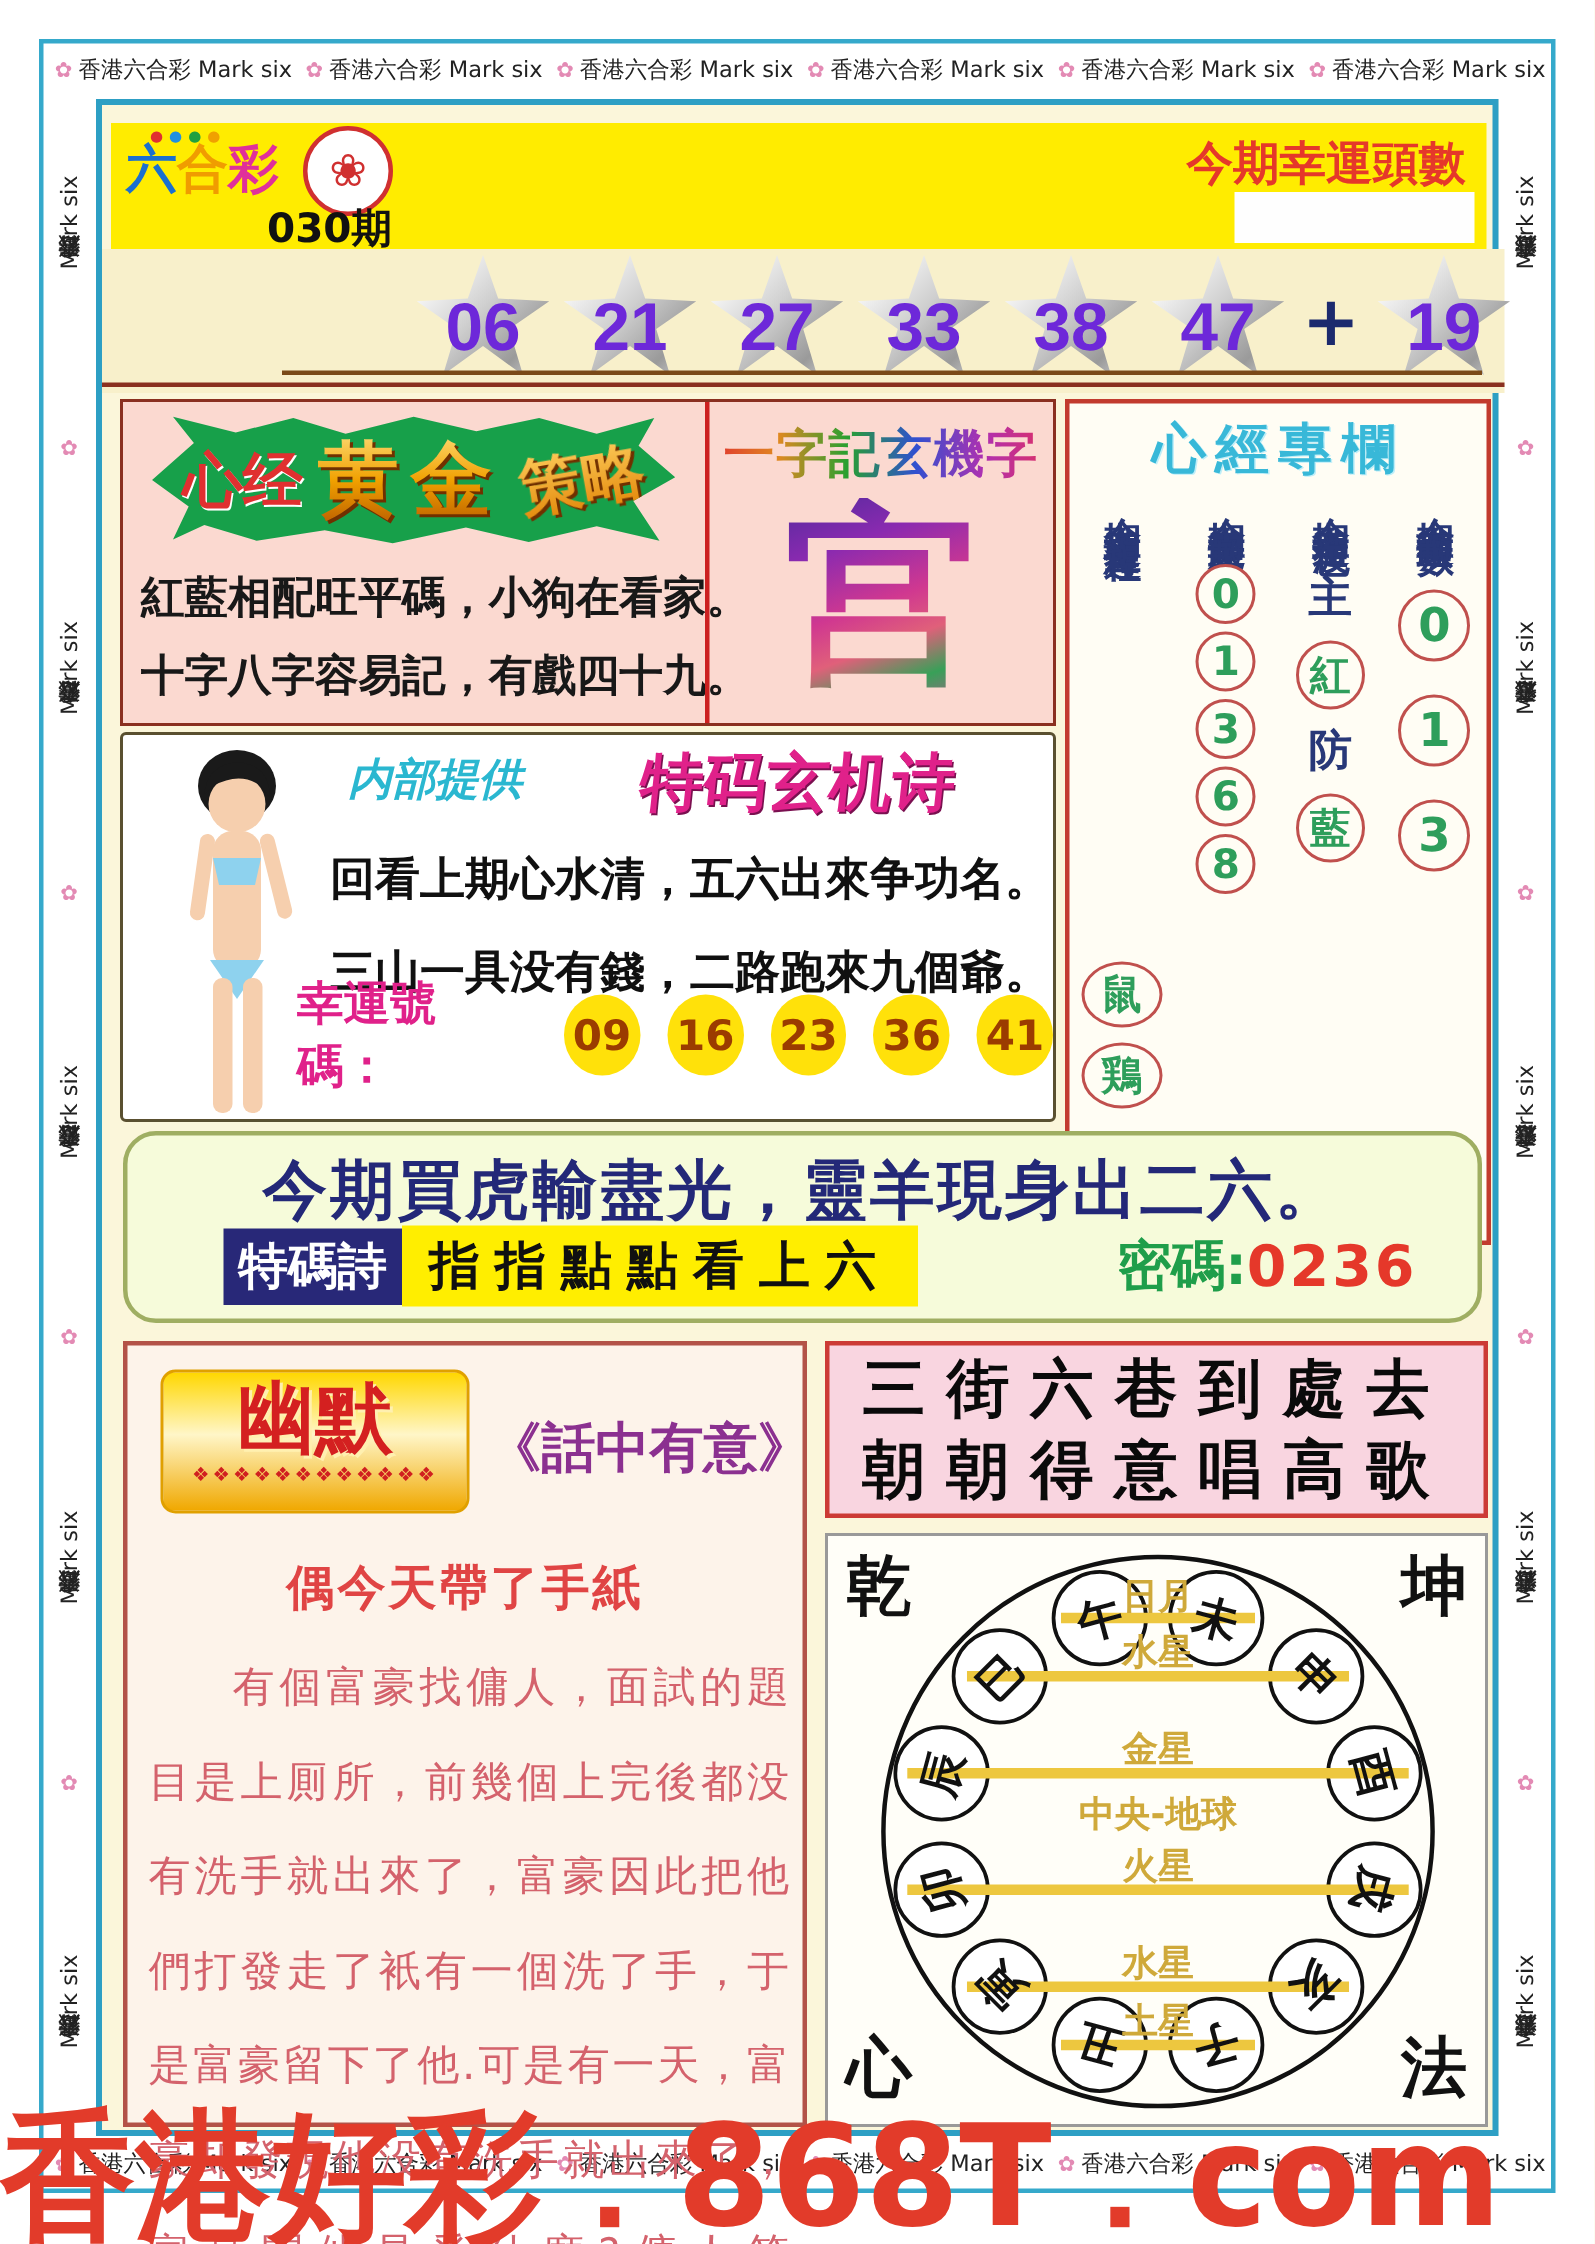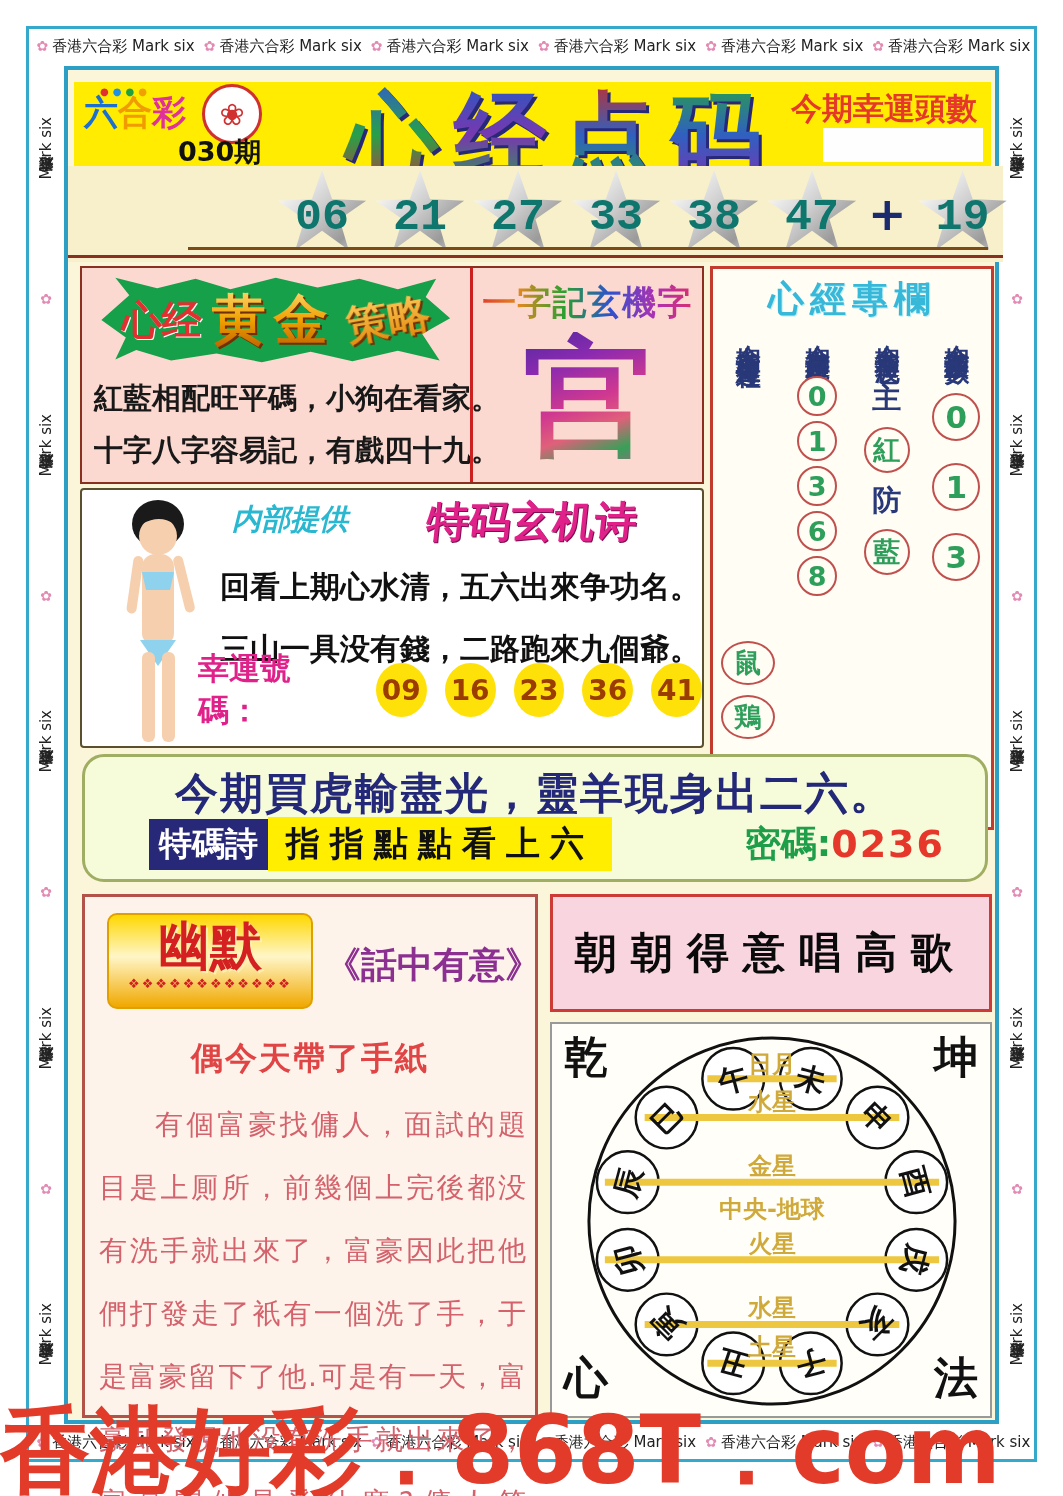--- a/index.html
+++ b/index.html
@@ -44,21 +44,21 @@
   .white-box { position:absolute; right:8px; top:46px; width:160px; height:34px; background:#fefefe; }
 
   
   .stars-row { position:absolute; left:0; top:96px; width:935px; height:96px; background:#f8f0cb; }
   .stars { position:absolute; left:208px; top:4px; display:flex; align-items:center; gap:6px; }
   .star { position:relative; width:92px; height:88px; }
   .star::before { content:""; position:absolute; inset:0;
     clip-path:polygon(50% 0%,61% 33%,98% 35%,69% 56%,79% 91%,50% 69%,21% 91%,31% 56%,2% 35%,39% 33%);
     background:linear-gradient(135deg,#ffffff 10%,#cfcfcf 45%,#9a9a9a 75%,#e8e8e8 100%); }
   .star b { position:absolute; left:0; right:0; top:22px; text-align:center;
-    font-family:Liberation Mono, monospace; font-size:45px; color:#0f766e; }
+    font-family:Liberation Sans, sans-serif; font-size:45px; color:#6d28d9; }
   .plus { font-size:46px; color:#1c2a6e; font-weight:bold; margin:0 4px; }
   .stars-underline1 { position:absolute; left:120px; bottom:12px; width:800px; border-top:3px solid #7a4a18; }
   .stars-underline2 { position:absolute; left:0; bottom:4px; width:935px; border-top:3px solid #8a3020; }
 
   
   .combo { position:absolute; left:12px; top:196px; width:624px; height:218px;
     background:#fbd9d0; border:2px solid #8a3020; display:flex; }
   .combo-left { width:62.5%; height:100%; position:relative; }
   .combo-right { width:37.5%; height:100%; border-left:3px solid #cc2020; position:relative; text-align:center; }
   .banner { position:absolute; left:5%; top:8px; width:90%; height:88px; background:#17a04a;
@@ -213,23 +213,20 @@
 
   <div class="content">
 
     <div class="header">
       <div class="logo">
         <div class="logo-dots"><i>●</i><i>●</i><i>●</i><i>●</i></div>
         <span class="c1">六</span><span class="c2">合</span><span class="c3">彩</span>
       </div>
       <div class="emblem">❀</div>
       <div class="issue">030期</div>
-      <div class="main-title">
-        <span class="tc0">心</span><span class="tc1">经</span><span class="tc2">点</span><span class="tc3">码</span>
-      </div>
       <div class="brand">今期幸運頭數</div>
       <div class="white-box"></div>
     </div>
 
     <div class="stars-row">
       <div class="stars">
         <div class="star">
             <b>06</b>
           </div>
         <div class="star">
@@ -354,20 +351,21 @@
       <div class="humor-logo">
         <div class="big">幽默</div>
         <div class="deco">❖❖❖❖❖❖❖❖❖❖❖❖</div>
       </div>
       <div class="humor-series">《話中有意》</div>
       <div class="humor-title">偶今天帶了手紙</div>
       <div class="humor-body">有個富豪找傭人，面試的題目是上厠所，前幾個上完後都没有洗手就出來了，富豪因此把他們打發走了衹有一個洗了手，于是富豪留下了他.可是有一天，富豪却發現他没有洗手就出來了，富豪問他是爲什麽?傭人答到：“偶今天帶了手紙...”</div>
     </div>
 
     <div class="couplet">
+      <div>三街六巷到處去</div>
       <div>朝朝得意唱高歌</div>
     </div>
 
     <div class="diagram">
       <div class="corner tl">乾</div>
       <div class="corner tr">坤</div>
       <div class="corner bl">心</div>
       <div class="corner br">法</div>
       <svg class="ring-svg" width="438" height="390" viewBox="0 0 440 392">
         <circle cx="220" cy="196" r="184" fill="none" stroke="#111" stroke-width="3"></circle>

